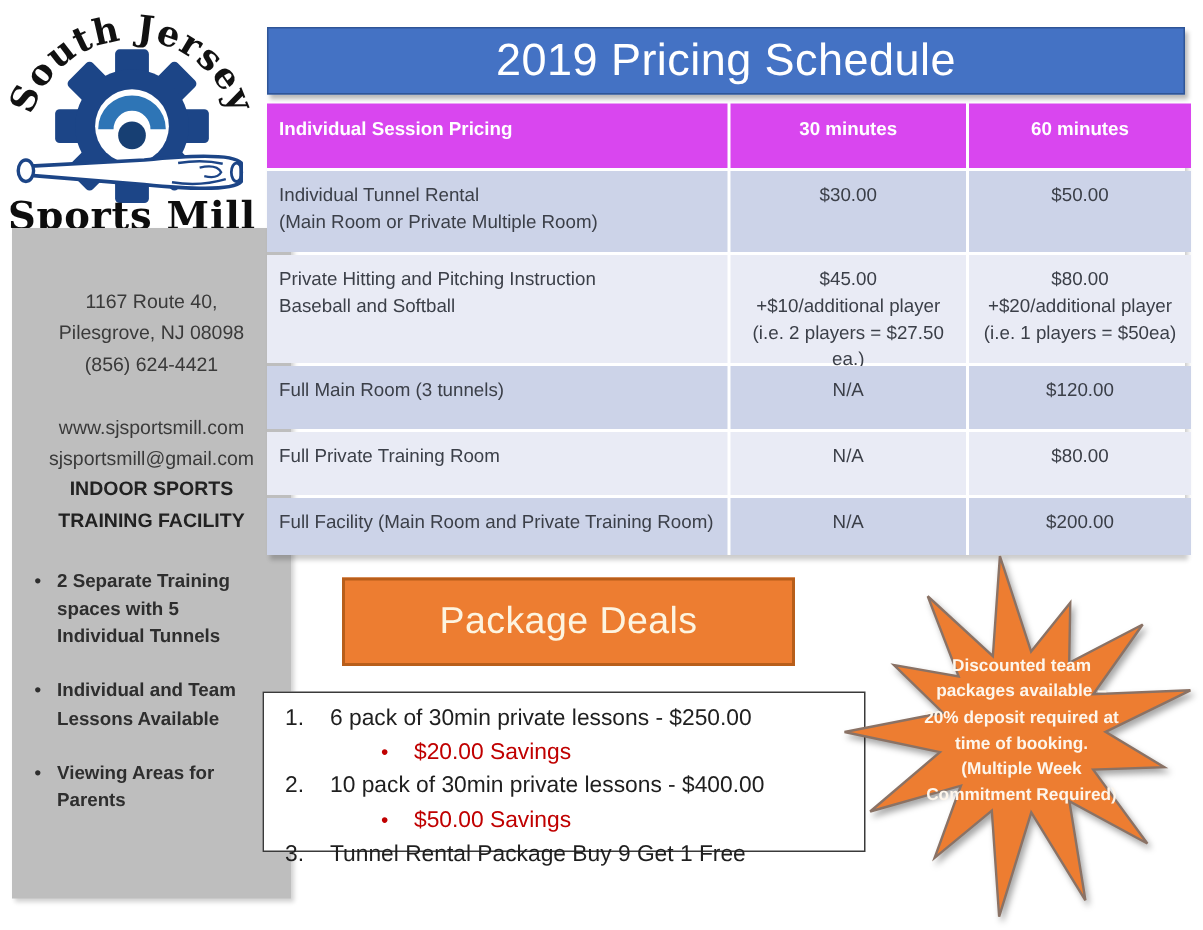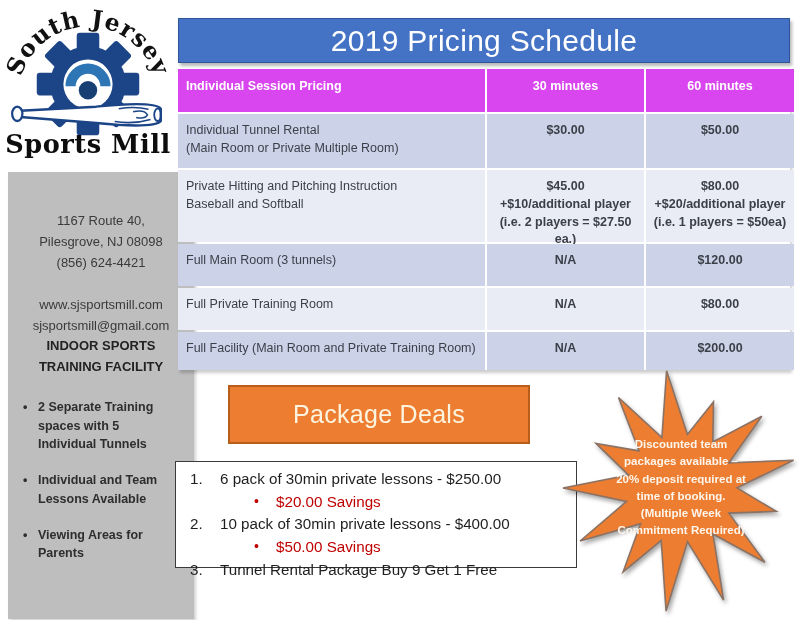--- a/index.html
+++ b/index.html
@@ -4,21 +4,21 @@
 <style>
   * { margin:0; padding:0; box-sizing:border-box; }
   html,body { width:802px; height:620px; }
   body { font-family:"Liberation Sans", sans-serif; background:#ffffff; overflow:hidden; }
   .page { position:relative; width:802px; height:620px; background:#ffffff; overflow:hidden; }
 
   
   .logo { position:absolute; left:6px; top:2px; width:164px; height:156px; }
 
   
-  .sidebar { position:absolute; left:8px; top:172px; width:186px; height:447px;
+  .sidebar { position:absolute; left:8px; top:152px; width:186px; height:447px;
              background:#bebebe; color:#3a3a3a; padding:38px 13px 0 13px;
              box-shadow:2px 2px 3px rgba(0,0,0,0.18); }
   .sidebar .centered { text-align:center; font-size:13px; line-height:1.62; }
   .sidebar .block-gap { margin-top:21px; }
   .facility { font-weight:bold; color:#222; font-size:13px; line-height:1.6; text-align:center; }
   .amenities { margin-top:20px; list-style:none; }
   .amenities li { position:relative; font-weight:bold; font-size:12.5px; line-height:1.5;
                   color:#2e2e2e; padding-left:17px; margin-bottom:17px; }
   .amenities li::before { content:"•"; position:absolute; left:2px; top:0; font-size:12.5px; }
 
@@ -28,21 +28,21 @@
                display:flex; align-items:center; justify-content:center;
                color:#ffffff; font-size:30px; letter-spacing:0.3px;
                box-shadow:2px 3px 3px rgba(0,0,0,0.28); }
 
   
   .pricing-table { position:absolute; left:178px; top:69px; width:612px;
                    display:grid; grid-template-columns:307px 157px 148px;
                    grid-template-rows:43px 54px 72px 42px 42px 38px;
                    gap:2px; box-shadow:2px 3px 3px rgba(0,0,0,0.2); }
   .cell { font-size:12.5px; color:#3b3f48; padding:8px 8px 0 8px; line-height:1.42; }
-  .cell.center { text-align:center; padding-left:4px; padding-right:4px;font-weight:bold; }
+  .cell.center { text-align:center; padding-left:4px; padding-right:4px; }
   .cell.head { background:#d946ef; color:#ffffff; font-weight:bold; font-size:12.5px; padding-top:9px; }
   .band-a { background:#ccd3e8; }
   .band-b { background:#e9ebf5; }
 
   
   .package-btn { position:absolute; left:228px; top:385px; width:302px; height:59px;
                  background:#ed7d31; border:2px solid #b85e1a;
                  display:flex; align-items:center; justify-content:center;
                  color:#fdf4e0; font-size:25px; letter-spacing:0.3px; }
   .deals-box { position:absolute; left:175px; top:461px; width:402px; height:107px;

